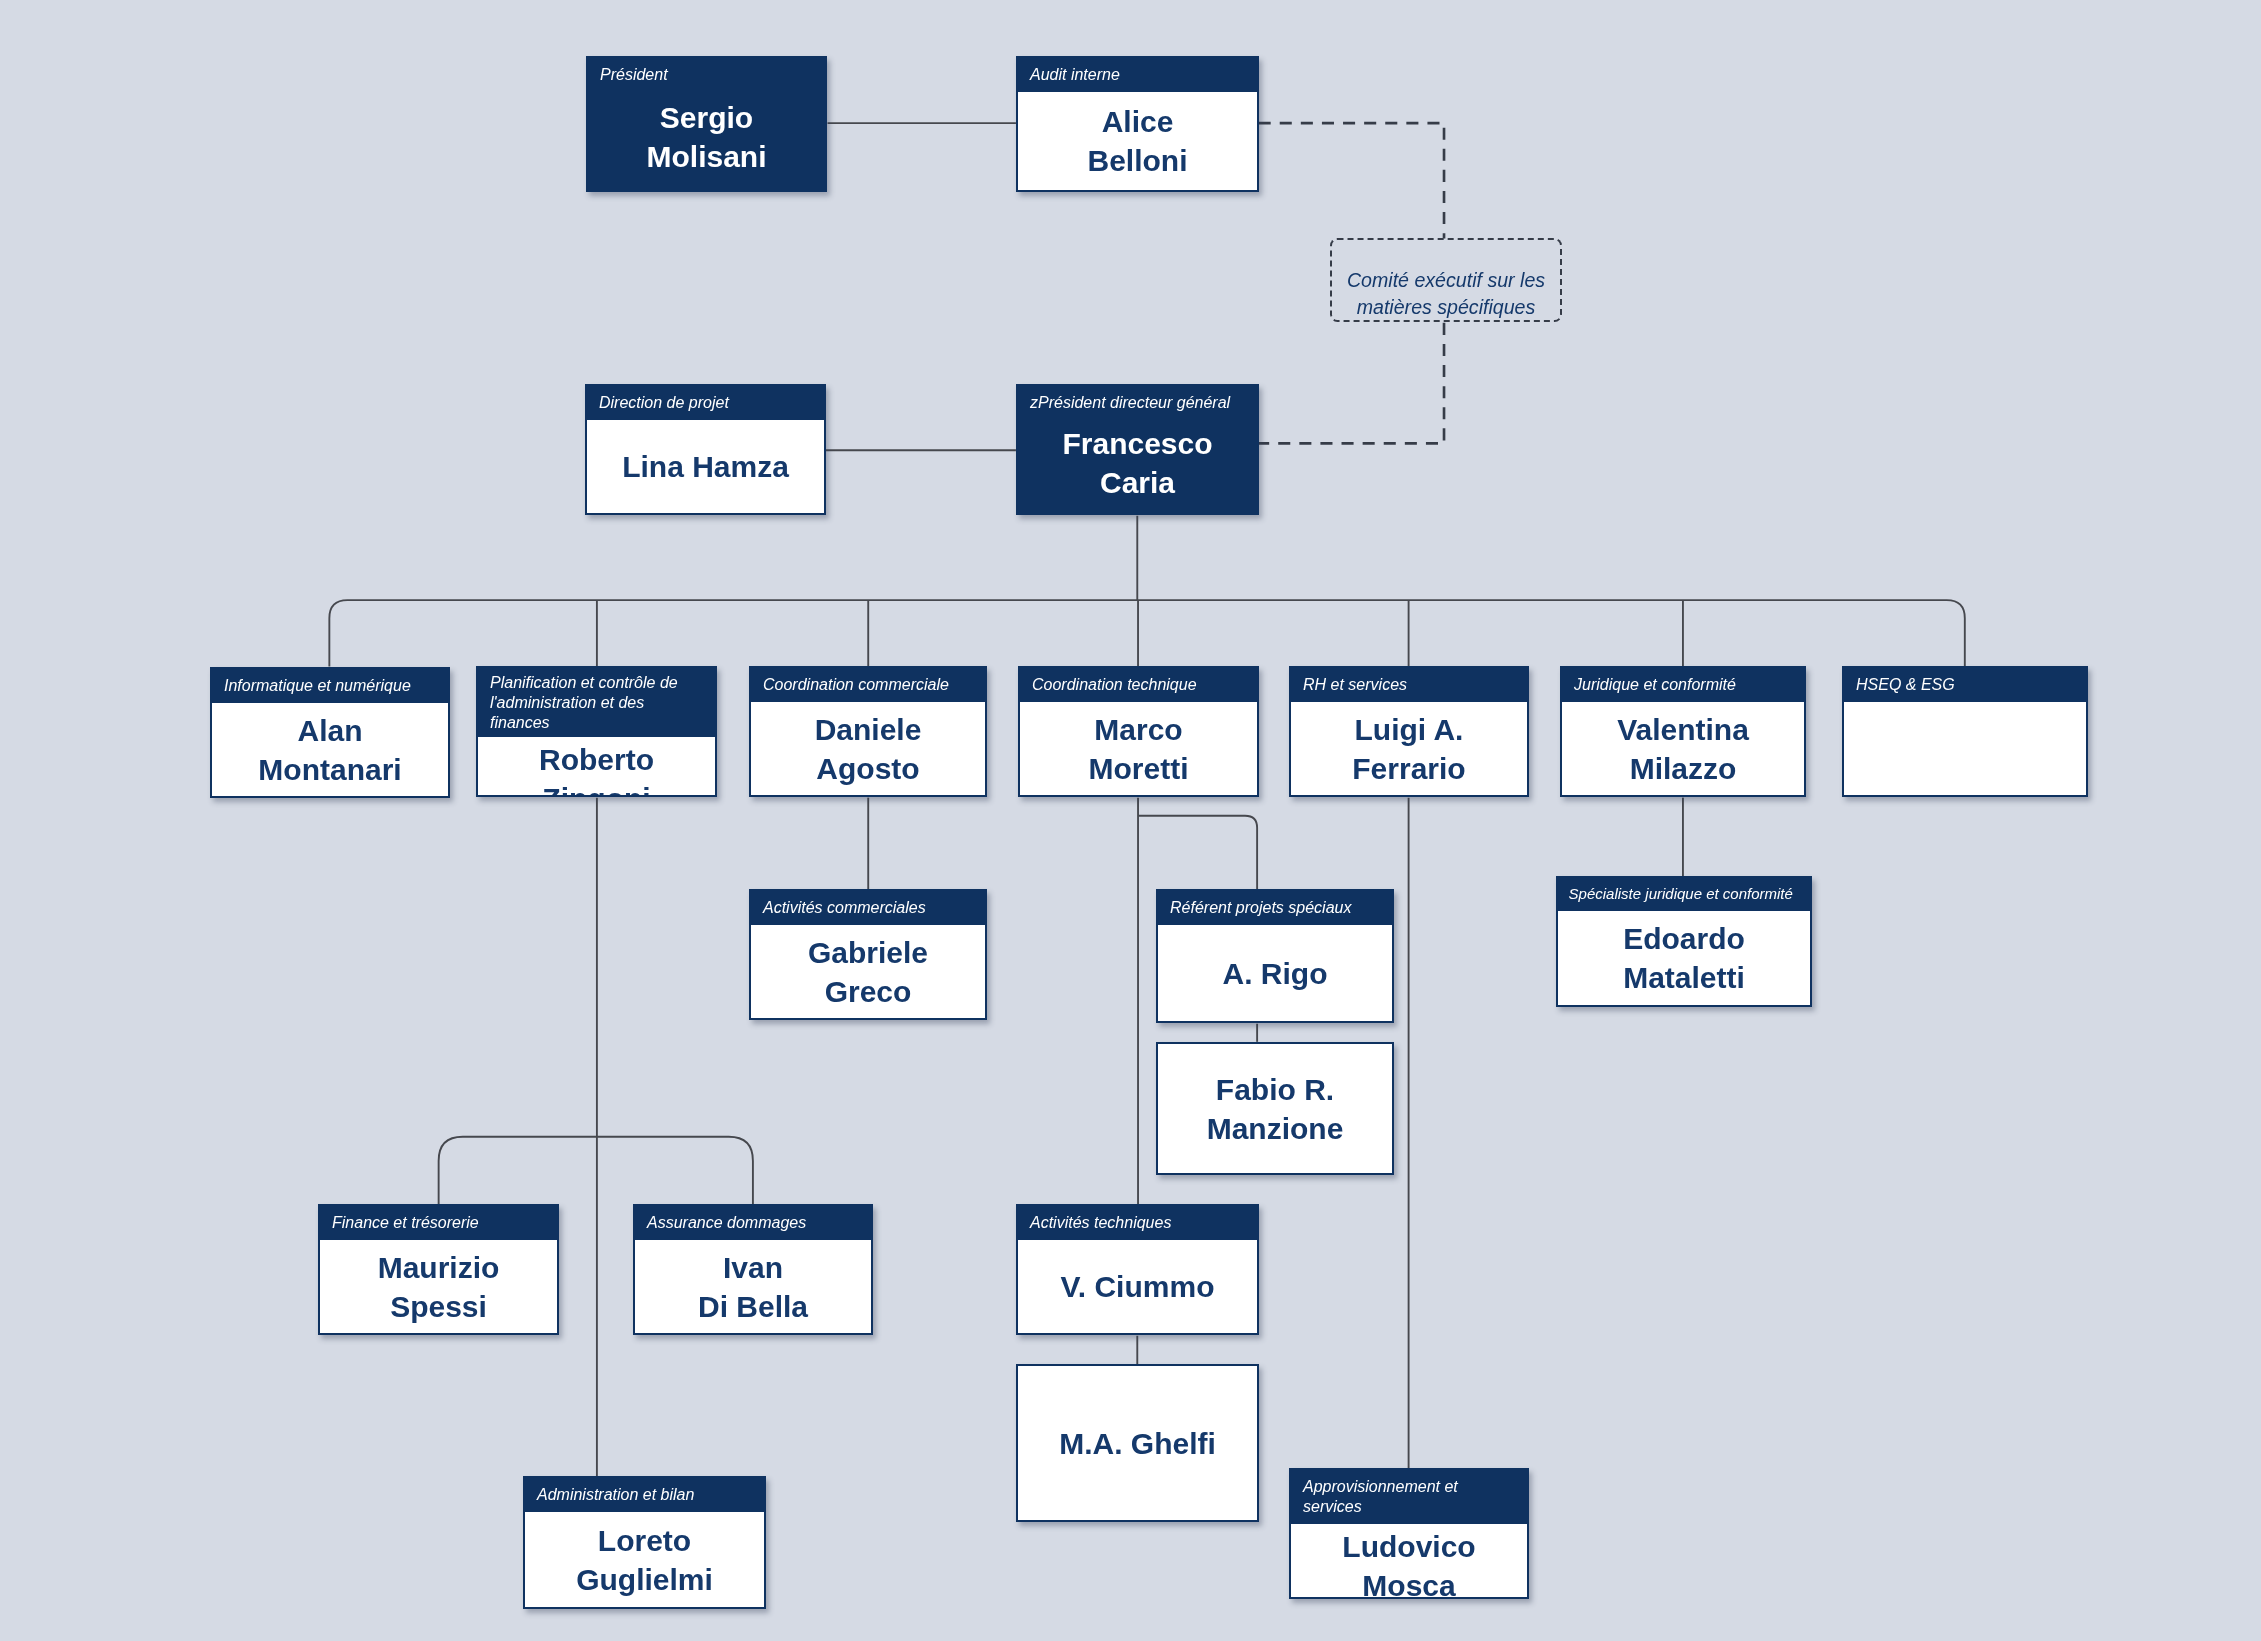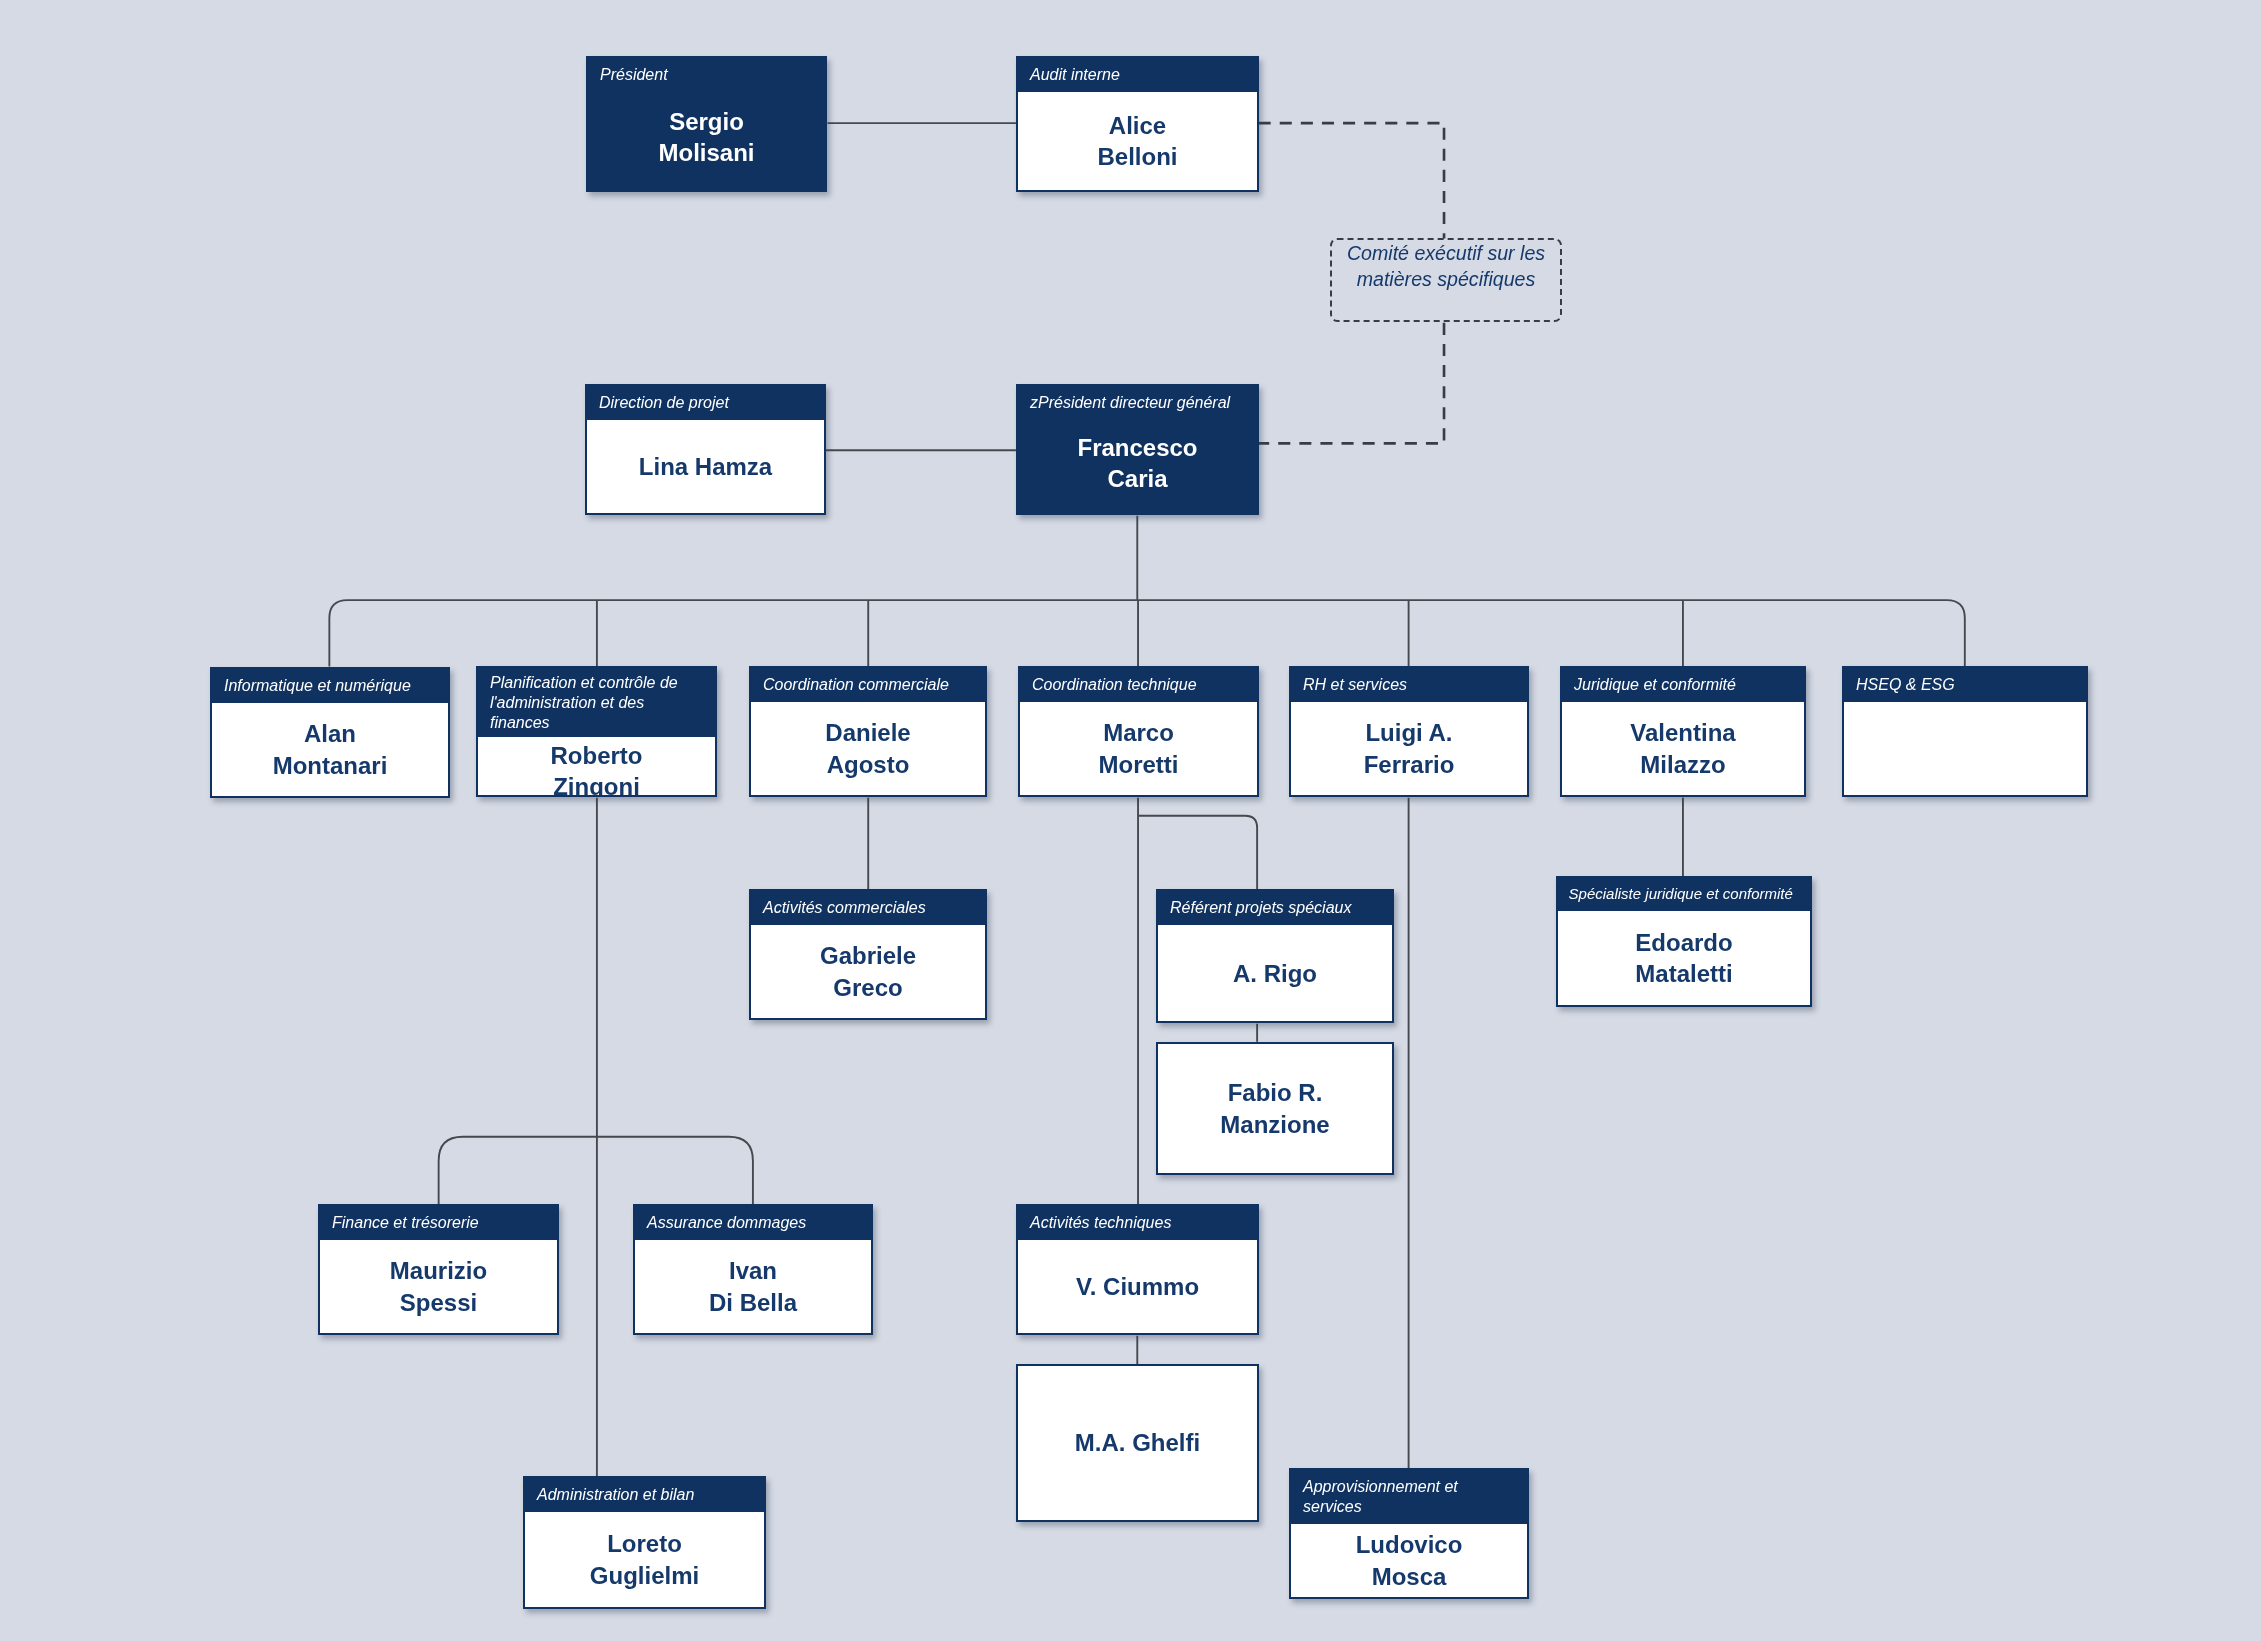--- a/index.html
+++ b/index.html
@@ -42,35 +42,35 @@
   .card-body {
     flex: 1 1 auto;
     display: flex;
     align-items: center;
     justify-content: center;
     text-align: center;
     padding: 3px 7.5px;
   }
   .person-name {
     font-weight: bold;
-    font-size: 24px;
+    font-size: 30px;
     line-height: 1.3;
     color: var(--name, #15396b);
     white-space: pre-line;
   }
   .card.dark .person-name { color: #ffffff; }
 
   .committee {
     position: absolute;
     box-sizing: border-box;
     border: 2.3px dashed #363c48;
     border-radius: 7.5px;
     background: transparent;
     display: flex;
-    align-items: flex-start;
+    align-items: flex-end;
     justify-content: center;
     text-align: center;
     z-index: 1;
   }
   .committee-label {
     font-style: italic;
     font-size: 19.6px;
     line-height: 1.35;
     color: var(--name, #15396b);
     white-space: pre-line;

